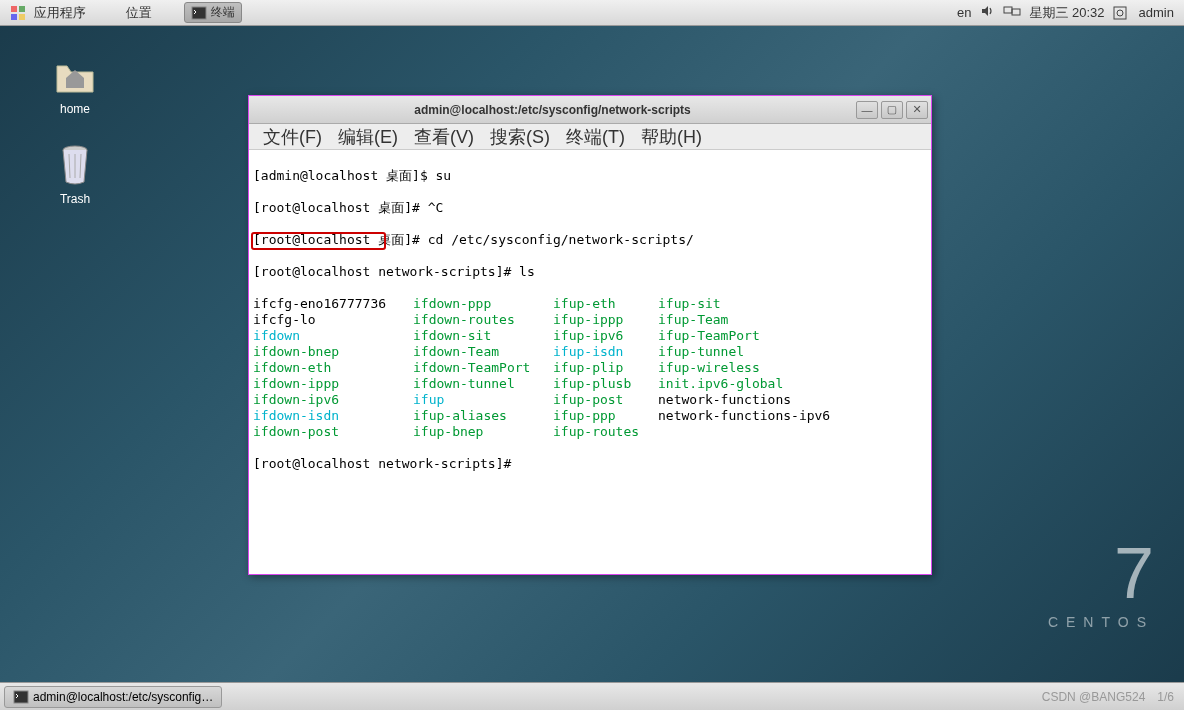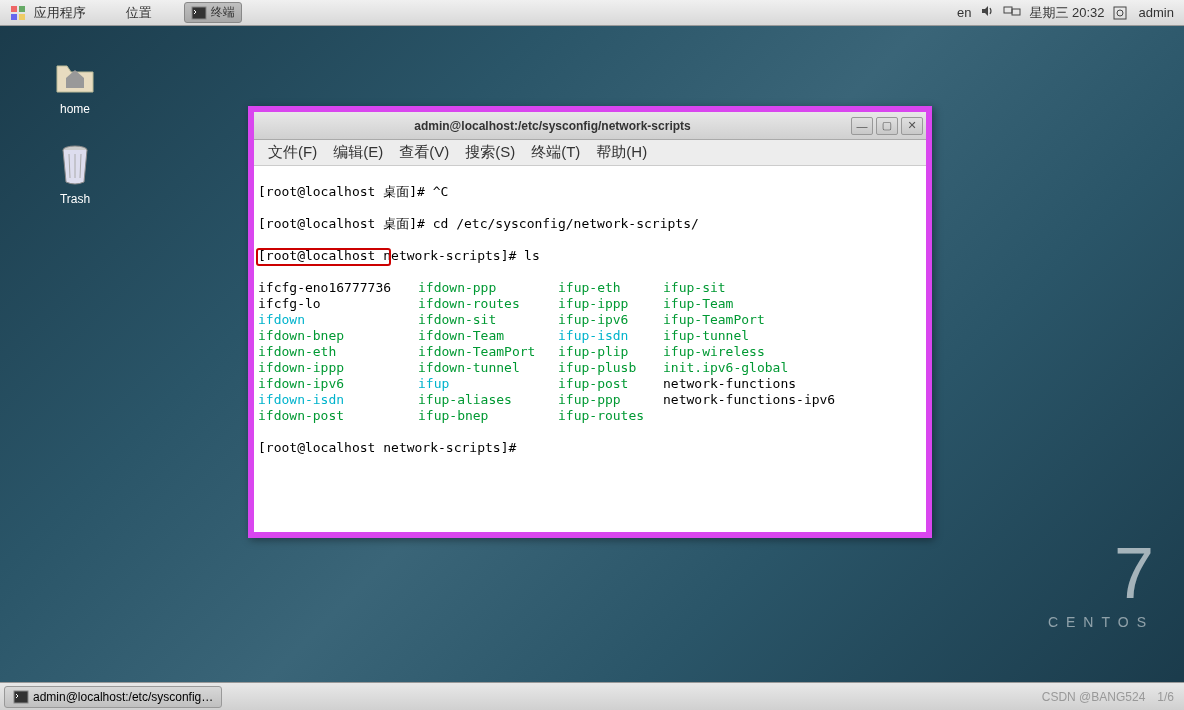--- a/index.html
+++ b/index.html
@@ -44,24 +44,24 @@
 .desktop-icon .icon-img {
   width: 48px; height: 48px;
   margin: 0 auto 4px;
   display: flex; align-items: center; justify-content: center;
 }
 .home-icon { left: 40px; top: 50px; }
 .trash-icon { left: 40px; top: 140px; }
 
 .terminal-window {
   position: absolute;
-  left: 248px; top: 106px;
-  width: 684px; height: 432px;
+  left: 248px; top: 95px;
+  width: 684px; height: 480px;
   background: #ededed;
-  border: 6px solid #d946ef;
+  border: 1px solid #d946ef;
   box-shadow: 2px 2px 8px rgba(0,0,0,0.4);
   display: flex;
   flex-direction: column;
 }
 .titlebar {
   height: 28px;
   background: linear-gradient(#e8e8e8, #d0d0d0);
   display: flex; align-items: center;
   font-size: 12px;
   border-bottom: 1px solid #aaa;
@@ -73,21 +73,21 @@
   background: linear-gradient(#e0e0e0, #c8c8c8);
   border: 1px solid #999;
   border-radius: 2px;
   display: flex; align-items: center; justify-content: center;
   font-size: 11px; color: #555;
   cursor: pointer;
 }
 .menubar {
   height: 26px;
   display: flex; align-items: center;
-  font-size: 15px;
+  font-size: 18px;
   padding: 0 6px;
   border-bottom: 1px solid #ccc;
 }
 .menu-item { padding: 0 8px; cursor: pointer; color: #333; }
 .terminal-content {
   flex: 1;
   background: #fff;
   font-family: "DejaVu Sans Mono", monospace;
   font-size: 13px;
   line-height: 16px;
@@ -229,20 +229,21 @@
   </div>
   <div class="menubar">
     <span class="menu-item">文件(F)</span>
     <span class="menu-item">编辑(E)</span>
     <span class="menu-item">查看(V)</span>
     <span class="menu-item">搜索(S)</span>
     <span class="menu-item">终端(T)</span>
     <span class="menu-item">帮助(H)</span>
   </div>
   <div class="terminal-content">
+<div>[admin@localhost 桌面]$ su</div>
 <div>[root@localhost 桌面]# ^C</div>
 <div>[root@localhost 桌面]# cd /etc/sysconfig/network-scripts/</div>
 <div>[root@localhost network-scripts]# ls</div>
 <div class="ls-grid" id="ls-grid"><div class="ls-col" style="width: 160px;"><div class="t-black">ifcfg-eno16777736</div><div class="t-black">ifcfg-lo</div><div class="t-cyan">ifdown</div><div class="t-green">ifdown-bnep</div><div class="t-green">ifdown-eth</div><div class="t-green">ifdown-ippp</div><div class="t-green">ifdown-ipv6</div><div class="t-cyan">ifdown-isdn</div><div class="t-green">ifdown-post</div></div><div class="ls-col" style="width: 140px;"><div class="t-green">ifdown-ppp</div><div class="t-green">ifdown-routes</div><div class="t-green">ifdown-sit</div><div class="t-green">ifdown-Team</div><div class="t-green">ifdown-TeamPort</div><div class="t-green">ifdown-tunnel</div><div class="t-cyan">ifup</div><div class="t-green">ifup-aliases</div><div class="t-green">ifup-bnep</div></div><div class="ls-col" style="width: 105px;"><div class="t-green">ifup-eth</div><div class="t-green">ifup-ippp</div><div class="t-green">ifup-ipv6</div><div class="t-cyan">ifup-isdn</div><div class="t-green">ifup-plip</div><div class="t-green">ifup-plusb</div><div class="t-green">ifup-post</div><div class="t-green">ifup-ppp</div><div class="t-green">ifup-routes</div></div><div class="ls-col" style="width: 200px;"><div class="t-green">ifup-sit</div><div class="t-green">ifup-Team</div><div class="t-green">ifup-TeamPort</div><div class="t-green">ifup-tunnel</div><div class="t-green">ifup-wireless</div><div class="t-green">init.ipv6-global</div><div class="t-black">network-functions</div><div class="t-black">network-functions-ipv6</div><div class="t-black"></div></div></div>
 <div>[root@localhost network-scripts]# </div>
 <div class="red-box"></div>
   </div>
 </div>
 
 <div class="bottom-panel">

